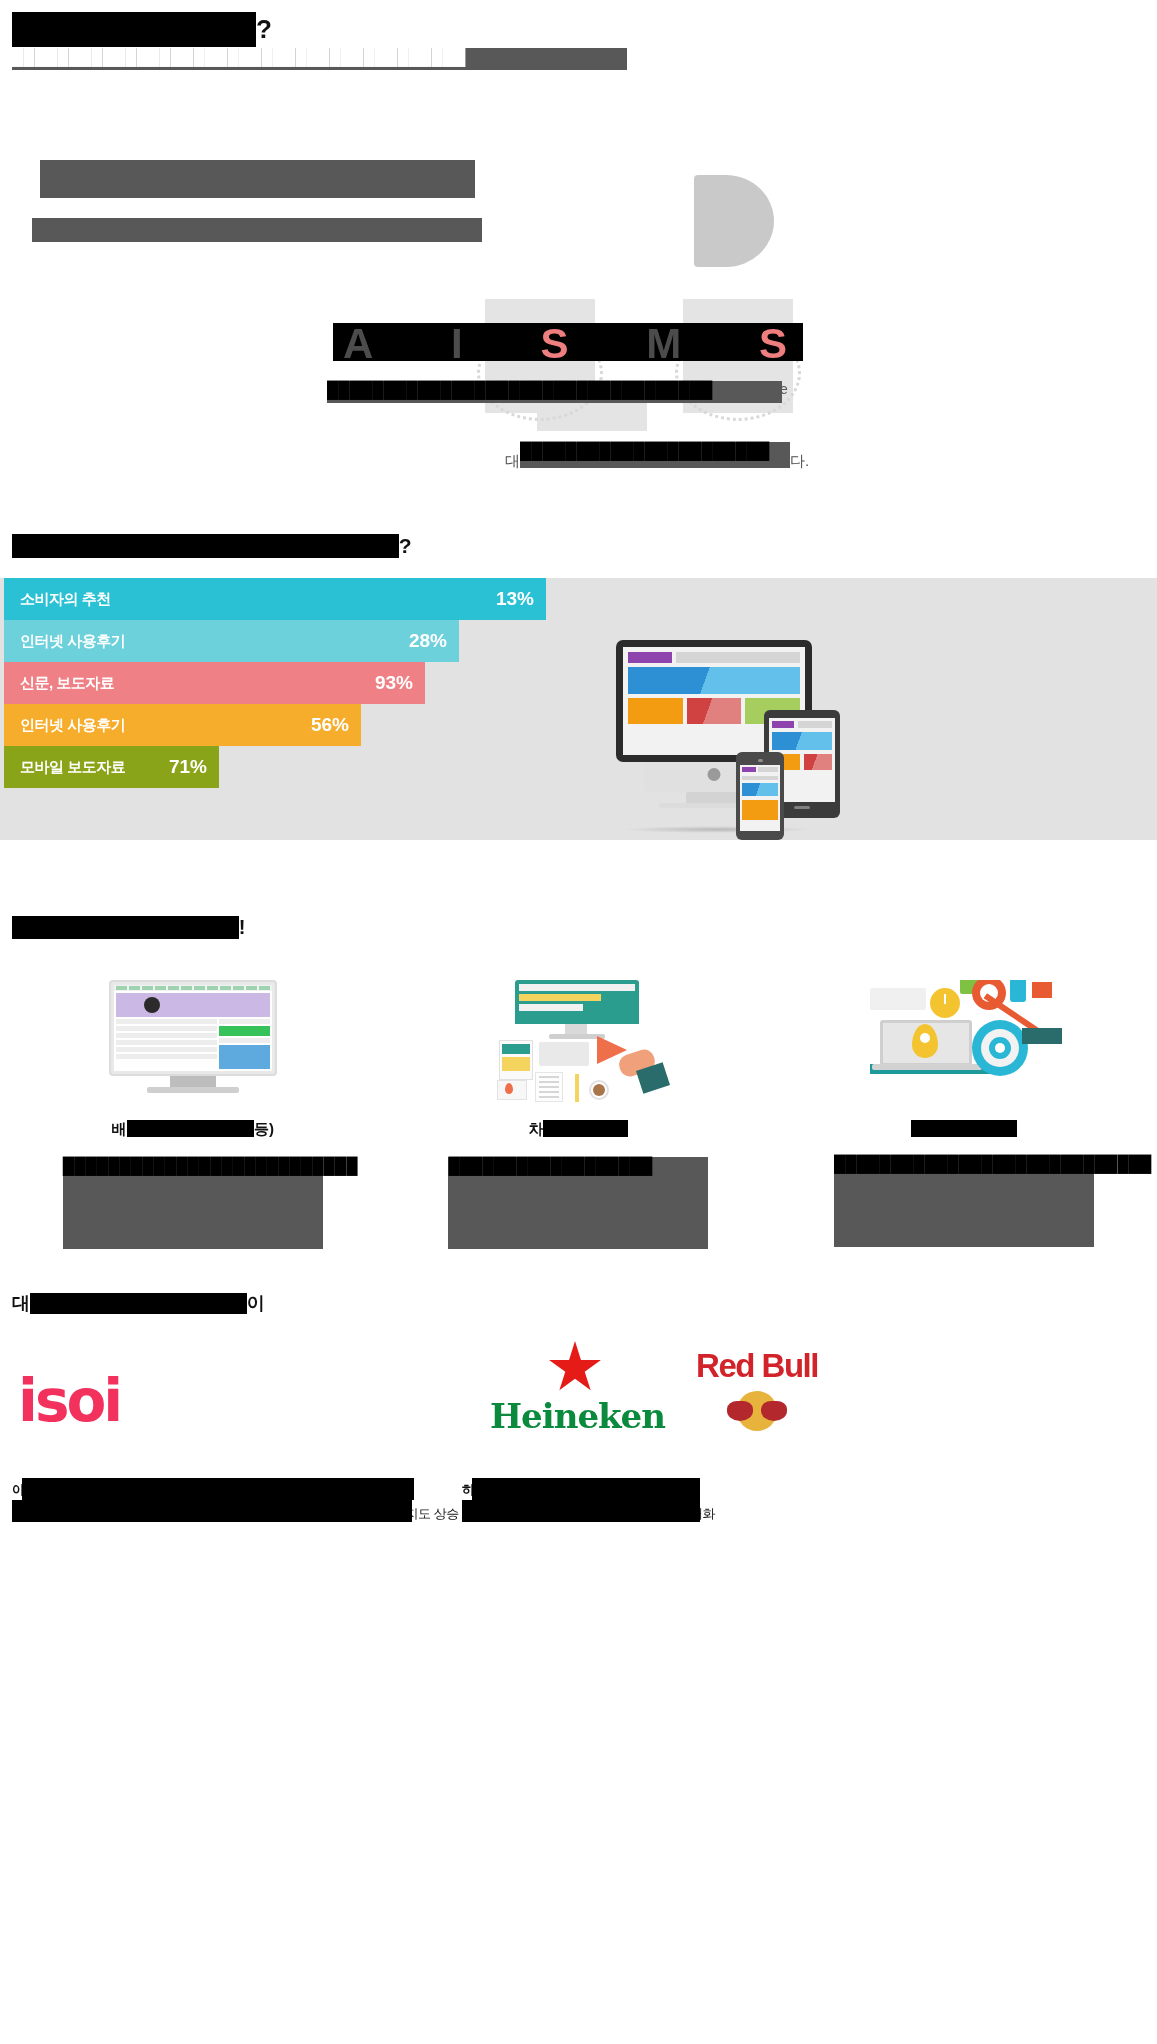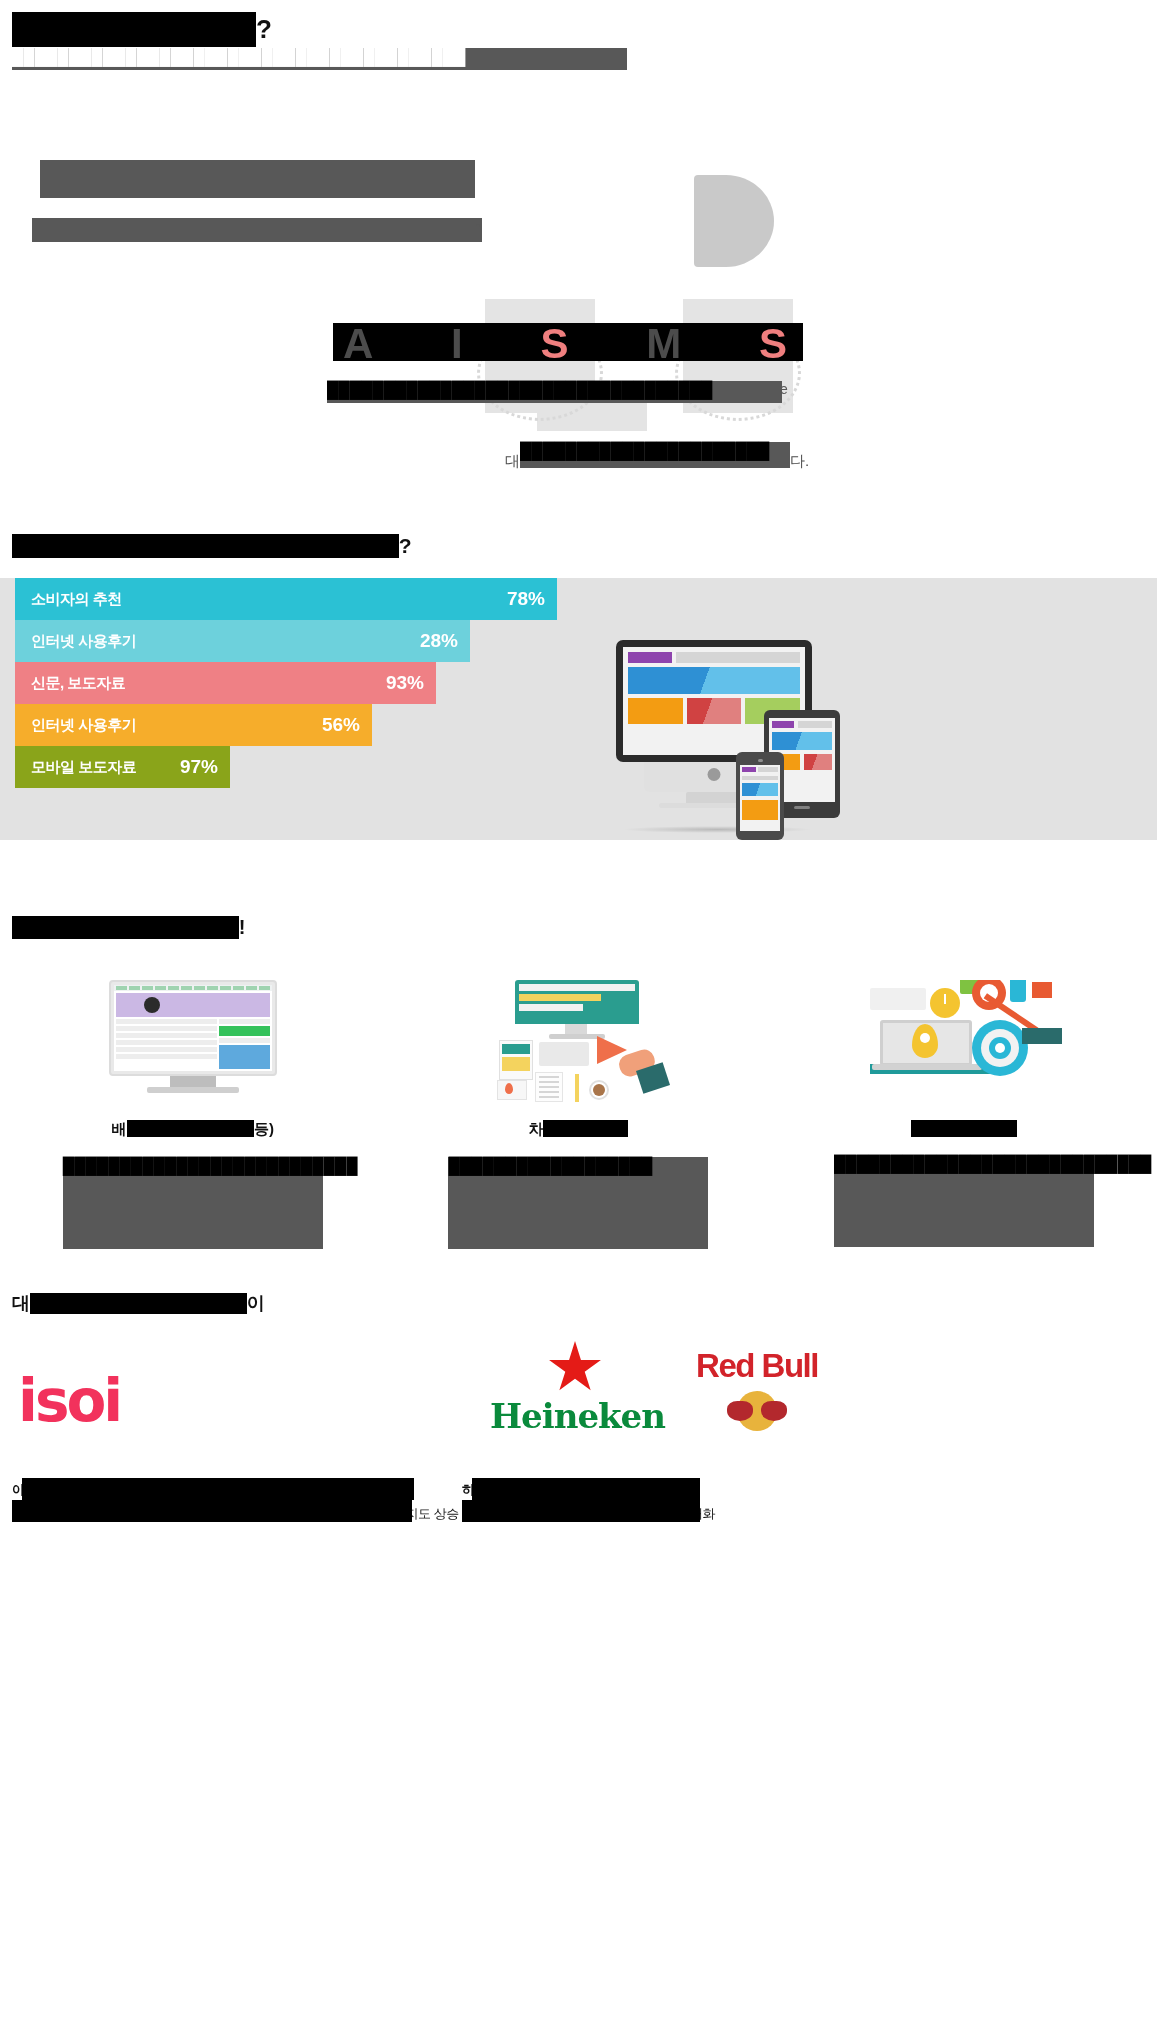--- a/index.html
+++ b/index.html
@@ -100,21 +100,21 @@
   .sec-chart { position: absolute; left: 0; top: 530px; width: 1157px; }
   .chart-title {
     position: absolute; left: 12px; top: 4px;
     font-size: 21px; font-weight: bold; color: #111; white-space: nowrap;
   }
   .chart-panel {
     position: absolute; left: 0; top: 48px;
     width: 1157px; height: 262px;
     background: #e2e2e2;
   }
-  .bars { position: absolute; left: 15px; top: 0; width: 600px; }
+  .bars { position: absolute; left: 4px; top: 0; width: 600px; }
   .bar-row {
     position: relative;
     height: 42px;
     display: flex; align-items: center;
     color: #ffffff;
   }
   .bar-fill {
     height: 42px;
     display: flex; align-items: center; justify-content: space-between;
     padding: 0 12px 0 16px;
@@ -343,21 +343,21 @@
 
   <h2 class="chart-title"><span class="redact-black">██████████████████████████</span><span>?</span></h2>
 
   <div class="chart-panel">
 
     <div class="bars">
 
       <div class="bar-row">
         <div class="bar-fill" style="width:542px;background:#2bc1d4;">
           <span class="bar-label">소비자의 추천</span>
-          <span class="bar-value">78%</span>
+          <span class="bar-value">13%</span>
         </div>
       </div>
 
       <div class="bar-row">
         <div class="bar-fill" style="width:455px;background:#6dd1dc;">
           <span class="bar-label">인터넷 사용후기</span>
           <span class="bar-value">28%</span>
         </div>
       </div>
 
@@ -372,21 +372,21 @@
         <div class="bar-fill" style="width:357px;background:#f6ad2b;">
           <span class="bar-label">인터넷 사용후기</span>
           <span class="bar-value">56%</span>
         </div>
       </div>
 
 
       <div class="bar-row">
         <div class="bar-fill" style="width:215px;background:#8aa41a;">
           <span class="bar-label">모바일 보도자료</span>
-          <span class="bar-value">97%</span>
+          <span class="bar-value">71%</span>
         </div>
       </div>
 
     </div>
 
     <div class="devices">
       <div class="dev-shadow"></div>
 
       <div class="dev-monitor">
         <div class="dev-screen-outer">

